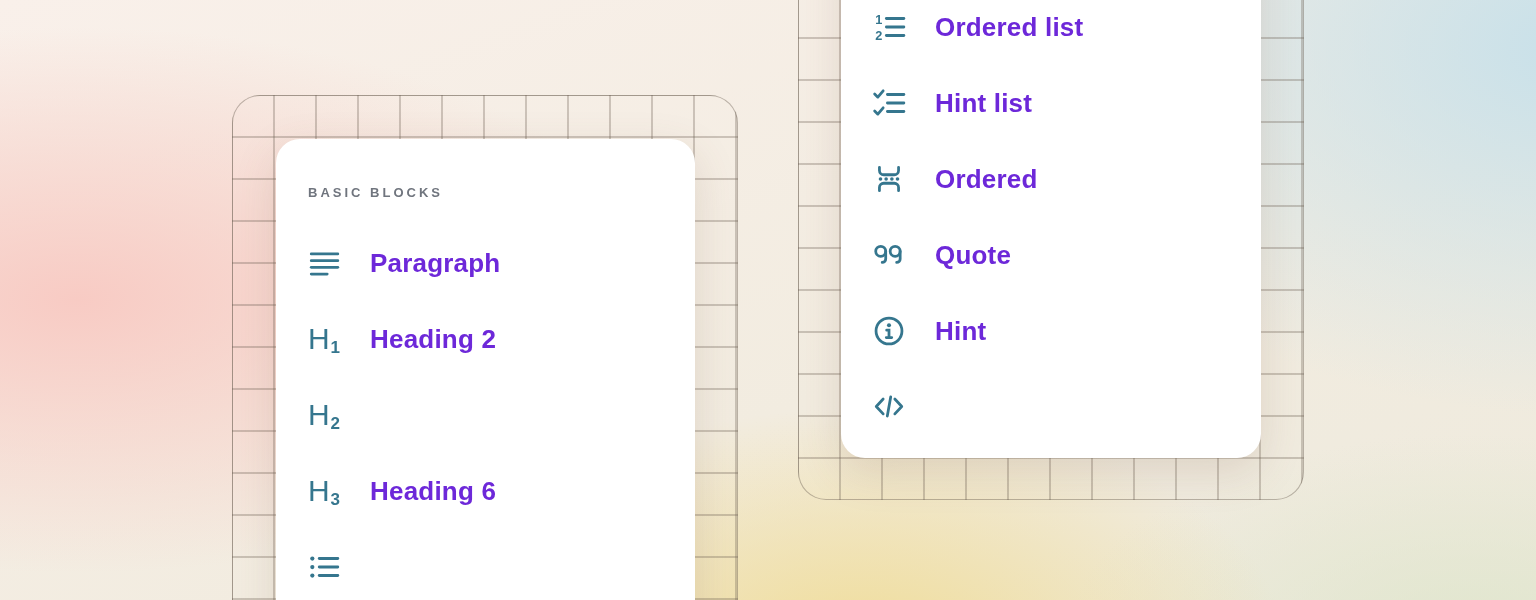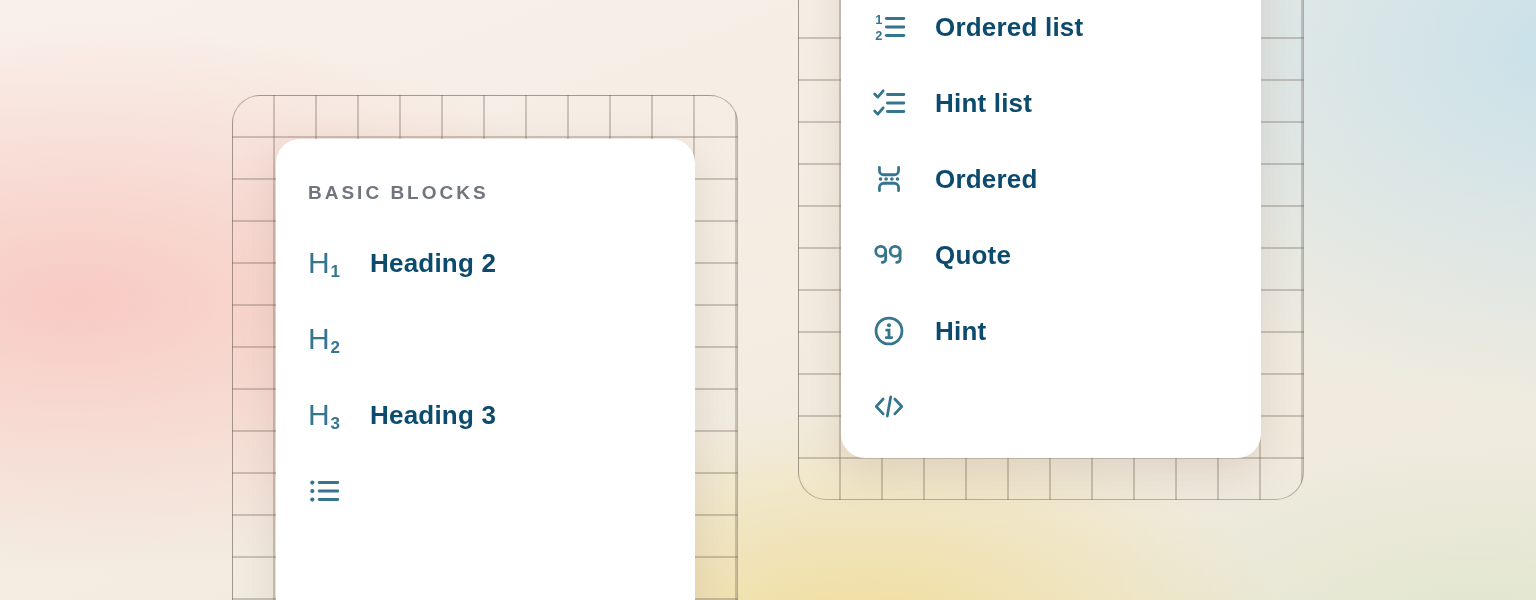--- a/index.html
+++ b/index.html
@@ -32,38 +32,38 @@
   
   .card {
     position:absolute; background:#ffffff; border-radius:24px;
     box-shadow:0 14px 44px rgba(120,80,60,0.16);
   }
   .card-left  { left:276px; top:139px; width:419px; height:560px; }
   .card-right { left:841px; top:-70px; width:420px; height:528px; }
 
   .card-label {
     margin:44px 0 0 32px;
-    font-size:19px; font-weight:700; letter-spacing:3px;
+    font-size:13px; font-weight:700; letter-spacing:3px;
     color:#70757e; line-height:20px;
   }
   .card-left .items { margin-top:22px; }
   .card-right .items { padding-top:59px; }
 
   .menu-item {
     display:flex; align-items:center;
     height:76px; padding-left:30px; cursor:pointer;
   }
   .icon-box {
     width:36px; height:36px; flex:0 0 36px;
     display:flex; align-items:center; justify-content:center;
   }
   .item-label {
     margin-left:28px;
     font-size:26px; font-weight:700; letter-spacing:0.2px;
-    color:#0c4a6e; line-height:30px;
+    color:#6d28d9; line-height:30px;
   }
 
   
   .h-icon {
     color:#35768e; font-size:30px; font-weight:400; line-height:30px;
     display:inline-flex; align-items:flex-end;
   }
   .h-icon .h-sub {
     font-size:17px; font-weight:700; line-height:17px;
     margin-left:1px; transform:translateY(2px);
@@ -79,20 +79,33 @@
 
 <div class="stage">
 
   <div class="grid-pane grid-left"></div>
   <div class="grid-pane grid-right"></div>
 
   <div class="card card-left">
     <div class="card-label">BASIC BLOCKS</div>
     <div class="items">
 
+      <div class="menu-item">
+        <span class="icon-box">
+          <svg class="glyph" width="34" height="34" viewBox="0 0 32 32">
+            <g class="stroke" stroke-linecap="round">
+              <path d="M4 7.5 H29"></path>
+                <path d="M4 13.8 H29"></path>
+                <path d="M4 20.1 H29"></path>
+                <path d="M4 26.4 H19"></path>
+            </g>
+          </svg>
+        </span>
+        <span class="item-label">Paragraph</span>
+      </div>
 
       <div class="menu-item">
         <span class="icon-box">
           <span class="h-icon">
               <span>H</span>
               <span class="h-sub">1</span>
             </span>
         </span>
         <span class="item-label">Heading 2</span>
       </div>
@@ -106,21 +119,21 @@
         </span>
       </div>
 
       <div class="menu-item">
         <span class="icon-box">
           <span class="h-icon">
               <span>H</span>
               <span class="h-sub">3</span>
             </span>
         </span>
-        <span class="item-label">Heading 3</span>
+        <span class="item-label">Heading 6</span>
       </div>
 
       <div class="menu-item">
         <span class="icon-box">
           <svg class="glyph" width="34" height="34" viewBox="0 0 32 32">
             <g class="fill">
               <circle cx="5" cy="8" r="2"></circle>
                 <circle cx="5" cy="16" r="2"></circle>
                 <circle cx="5" cy="24" r="2"></circle>
             </g>

